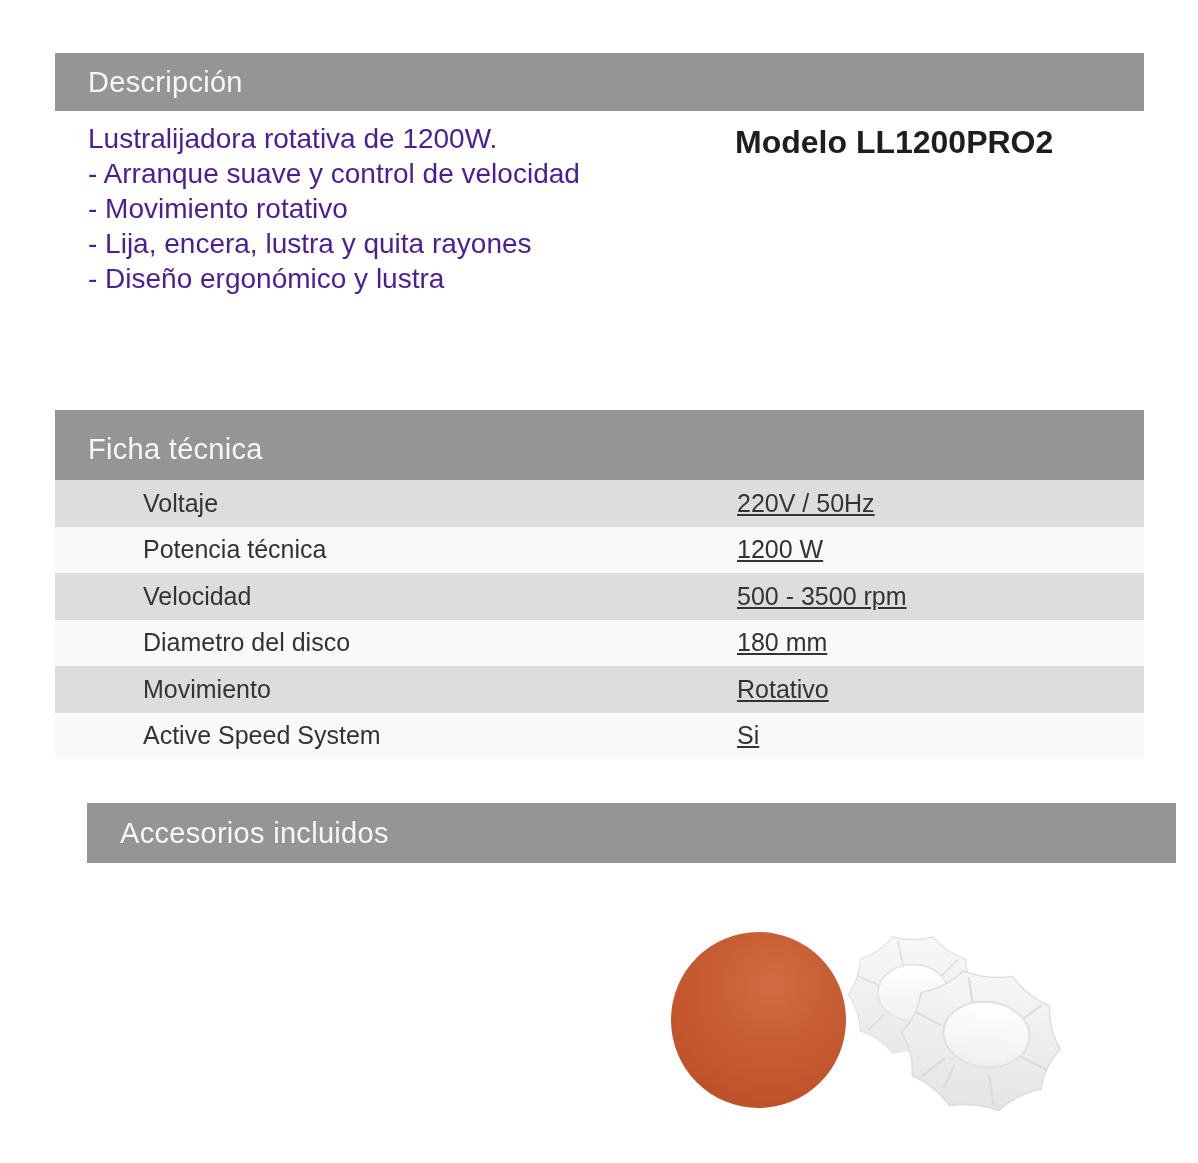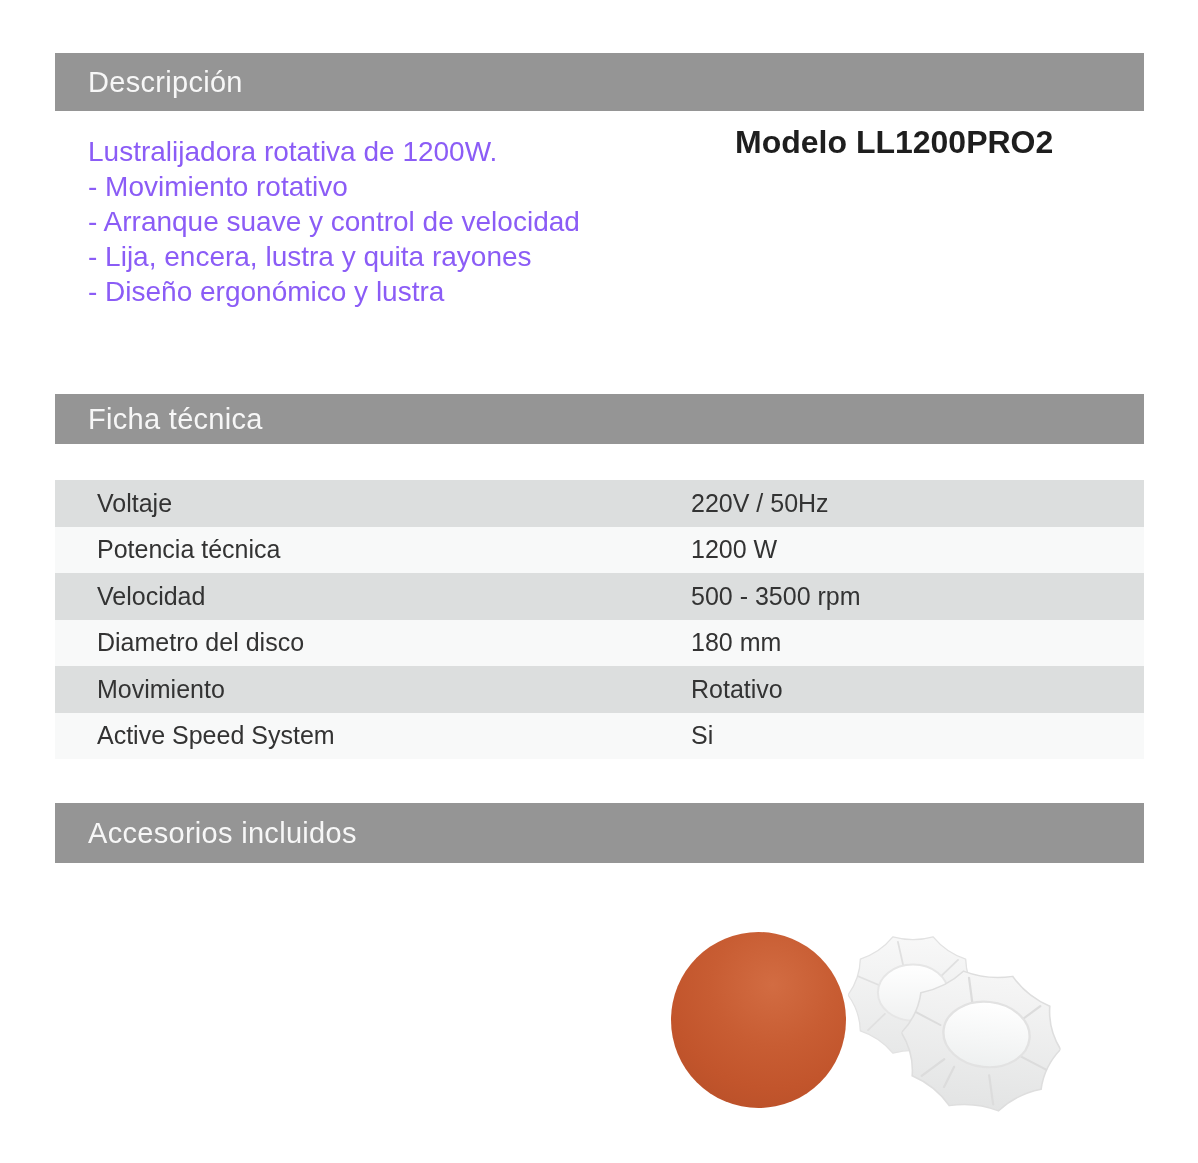--- a/index.html
+++ b/index.html
@@ -13,45 +13,45 @@
   }
   .bar{
     position:absolute;left:55px;width:1089px;
     background:var(--header-bar,#959595);
     color:var(--header-text,#f7f7f7);
     display:flex;align-items:center;
     padding-left:33px;box-sizing:border-box;
     font-size:29px;letter-spacing:.3px;text-align:right;
   }
   .bar-description{top:53px;height:58px;}
-  .bar-specs{top:394px;height:50px;}
-  .bar-accessories{top:803px;height:60px;}
+  .bar-specs{top:410px;height:79px;}
+  .bar-accessories{top:803px;height:60px;margin-left:32px;}
 
   .desc-text{
-    position:absolute;left:88px;top:134px;width:645px;
-    font-size:28px;line-height:35px;color:#8b5cf6;
+    position:absolute;left:88px;top:121px;width:645px;
+    font-size:28px;line-height:35px;color:#4c1d95;
   }
   .desc-line{white-space:nowrap;}
   .model{
     position:absolute;left:735px;top:124px;
     font-size:32px;font-weight:bold;color:#1e1e1e;white-space:nowrap;
   }
 
   .spec-table{
     position:absolute;left:55px;top:480px;width:1089px;
     display:flex;flex-direction:column;
   }
   .spec-row{
     height:46.5px;display:flex;align-items:center;
     font-size:25px;color:#333333;
   }
   .spec-row:nth-child(odd){background:var(--row-gray,#dcdede);}
   .spec-row:nth-child(even){background:var(--row-white,#f8f9f9);}
-  .spec-label{padding-left:42px;width:636px;box-sizing:border-box;}
-  .spec-value{flex:1;}
+  .spec-label{padding-left:42px;width:636px;box-sizing:border-box;margin-left:46px;}
+  .spec-value{flex:1;text-decoration:underline;}
 
   .accessories-note{
     position:absolute;left:52px;top:884px;
     font-size:27px;color:#2e2e2e;white-space:nowrap;
   }
 
   .rubber-disc{
     position:absolute;left:671px;top:932px;width:175px;height:176px;
     border-radius:50%;
     background:radial-gradient(circle at 58% 30%,
@@ -65,22 +65,22 @@
 <body>
 
 <div class="page">
 
   <div class="bar bar-description">
     <span>Descripción</span>
   </div>
 
   <div class="desc-text">
     <div class="desc-line">Lustralijadora rotativa de 1200W.</div>
+    <div class="desc-line">- Arranque suave y control de velocidad</div>
     <div class="desc-line">- Movimiento rotativo</div>
-    <div class="desc-line">- Arranque suave y control de velocidad</div>
     <div class="desc-line">- Lija, encera, lustra y quita rayones</div>
     <div class="desc-line">- Diseño ergonómico y lustra</div>
   </div>
 
   <div class="model">Modelo LL1200PRO2</div>
 
   <div class="bar bar-specs">
     <span>Ficha técnica</span>
   </div>
 

